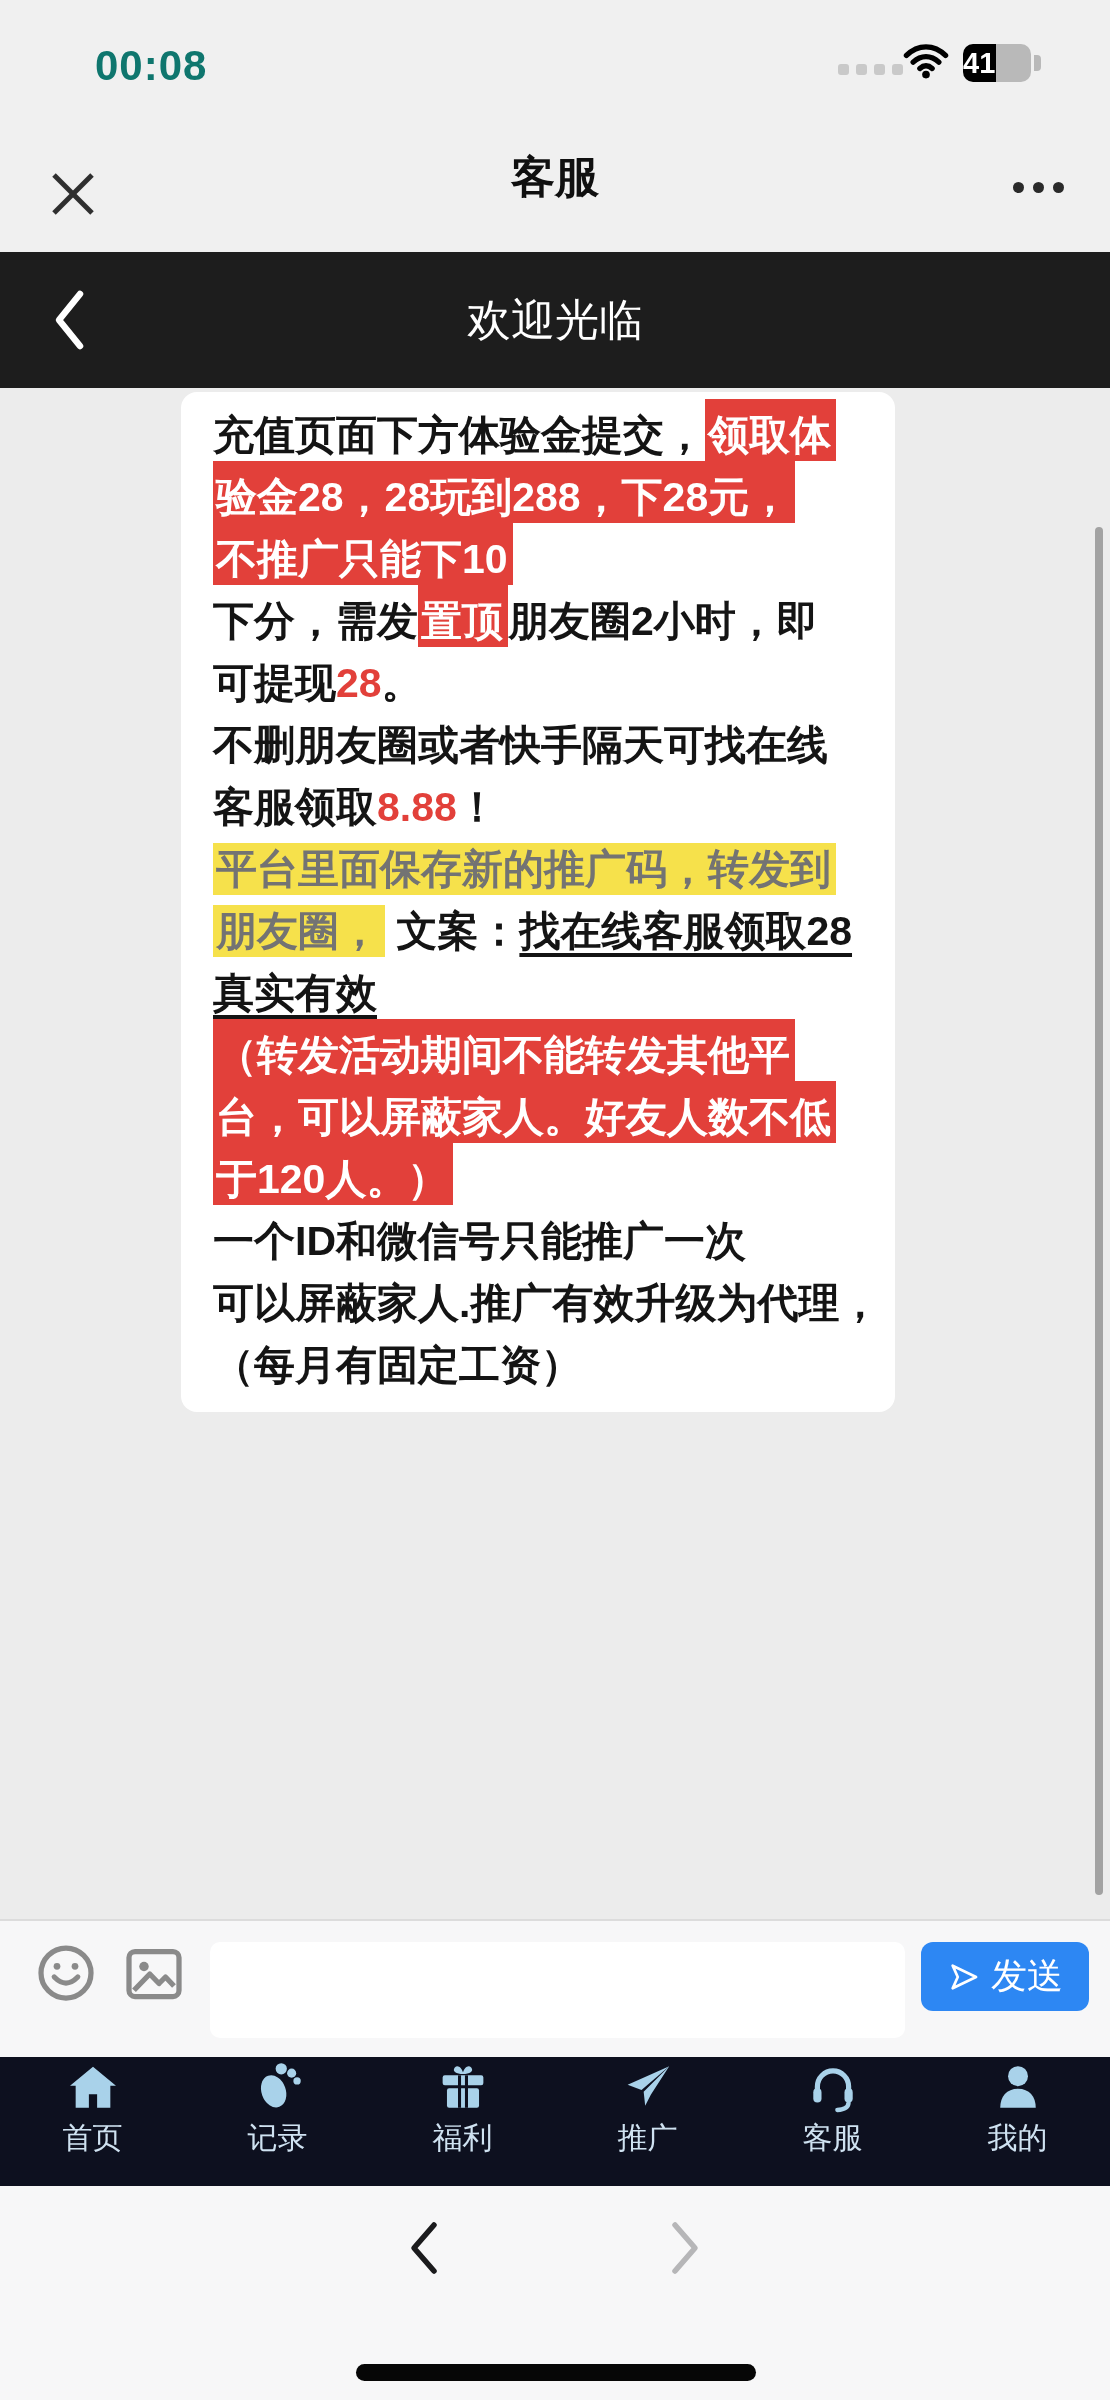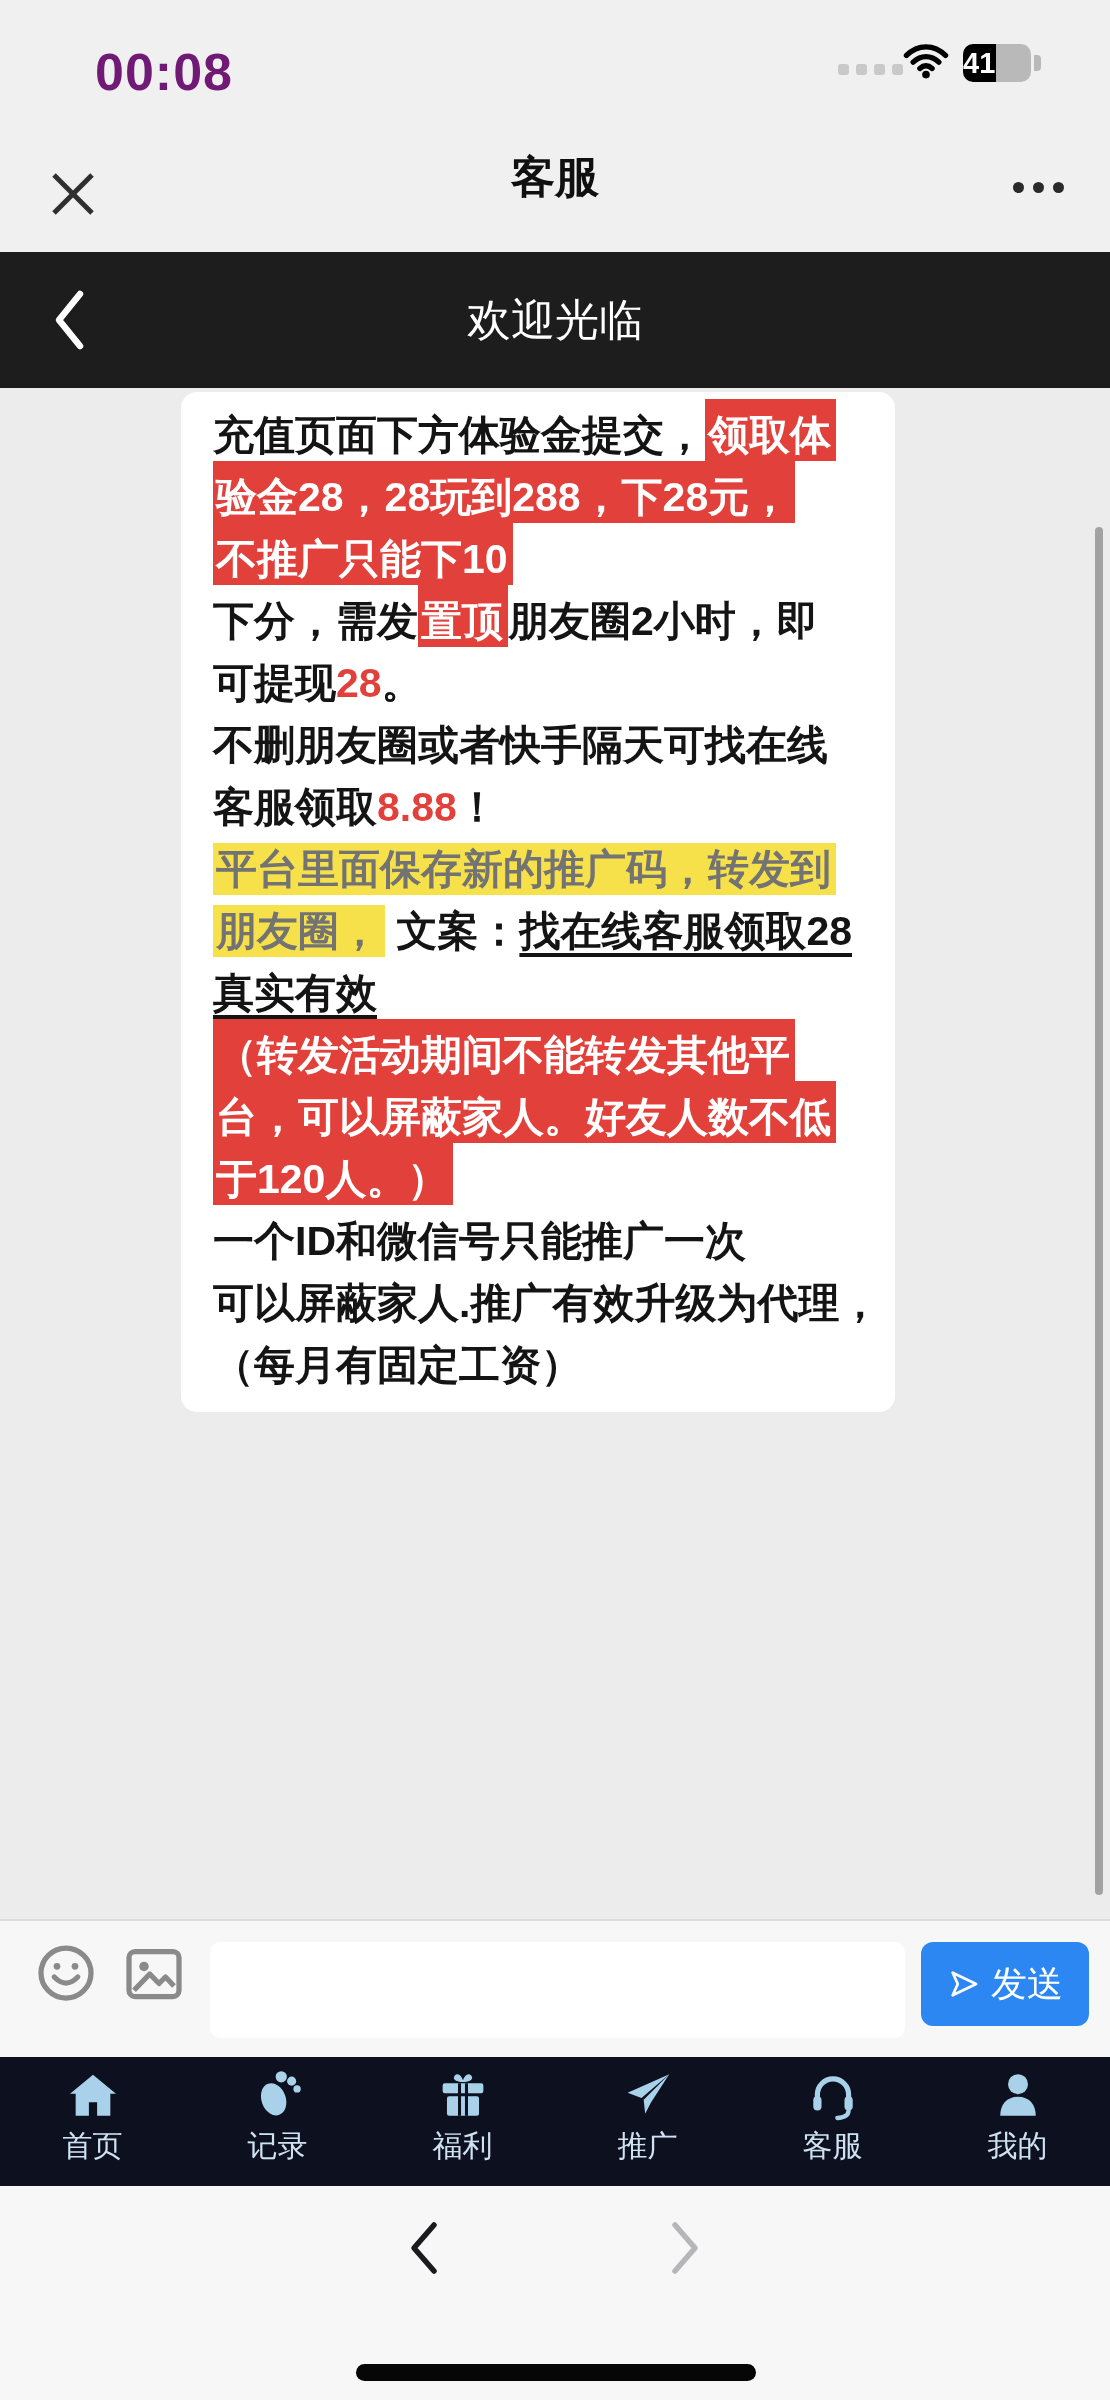--- a/index.html
+++ b/index.html
@@ -1,21 +1,21 @@
 <!DOCTYPE html>
 <html><head>
 <meta charset="utf-8">
 <style>
   html,body{margin:0;padding:0;background:#555;}
   #phone{position:relative;width:1110px;height:2400px;background:#f0f0f0;overflow:hidden;
          font-family:"Liberation Sans","DejaVu Sans",sans-serif;}
 
   
   #statusbar{position:absolute;left:0;top:0;width:1110px;height:130px;background:#f0f0f0;}
-  .time{position:absolute;left:95px;top:42px;font-size:52px;font-weight:700;color:#701a75;letter-spacing:1px;}
+  .time{position:absolute;left:95px;top:42px;font-size:42px;font-weight:700;color:#0f766e;letter-spacing:1px;}
   .cell-dots{position:absolute;left:838px;top:64px;display:flex;gap:7px;}
   .cell-dots i{width:11px;height:11px;border-radius:3px;background:#c9c9c9;}
   .wifi{position:absolute;left:903px;top:42px;}
   .battery{position:absolute;left:963px;top:44px;width:68px;height:38px;border-radius:10px;overflow:hidden;
            background:linear-gradient(90deg,#000 0 48%,#b9b9b9 48%);}
   .battery span{display:block;width:100%;font-size:29px;line-height:38px;font-weight:700;color:#fff;}
   .battery-nub{position:absolute;left:1034px;top:55px;width:7px;height:16px;background:#b9b9b9;border-radius:0 4px 4px 0;}
 
   
   #header{position:absolute;left:0;top:130px;width:1110px;height:122px;background:#f0f0f0;}
@@ -42,27 +42,27 @@
   .s-rt{color:#e2403a;}
   .s-u{color:#141414;text-decoration:underline;text-decoration-thickness:3.5px;text-underline-offset:8px;}
   .scrollbar{position:absolute;left:1095px;top:139px;width:8px;height:1368px;border-radius:4px;background:#a2a2a2;}
 
   
   #inputbar{position:absolute;left:0;top:1919px;width:1110px;height:138px;background:#f7f7f8;border-top:2px solid #dcdcdc;box-sizing:border-box;}
   .emoji-btn{position:absolute;left:36px;top:22px;cursor:pointer;}
   .image-btn{position:absolute;left:124px;top:25px;cursor:pointer;}
   .msg-input{position:absolute;left:210px;top:21px;width:695px;height:96px;box-sizing:border-box;border:none;outline:none;
              background:#fff;border-radius:10px;font-size:36px;padding:0 20px;font-family:inherit;color:#222;}
-  .send-btn{position:absolute;left:921px;top:21px;width:168px;height:84px;border:none;border-radius:12px;background:#2d87f3;
+  .send-btn{position:absolute;left:921px;top:21px;width:168px;height:69px;border:none;border-radius:12px;background:#2d87f3;
             color:#fff;font-size:36px;font-weight:500;display:flex;align-items:center;justify-content:center;gap:10px;cursor:pointer;
             font-family:inherit;}
 
   
   #tabbar{position:absolute;left:0;top:2057px;width:1110px;height:129px;background:#0d101f;display:flex;}
-  .tab{flex:1;display:flex;flex-direction:column;align-items:center;justify-content:flex-start;padding-top:10px;cursor:pointer;}
+  .tab{flex:1;display:flex;flex-direction:column;align-items:center;justify-content:flex-start;padding-top:2px;cursor:pointer;}
   .tab .ticon{height:56px;display:flex;align-items:center;justify-content:center;}
   .tab .tlabel{margin-top:6px;font-size:30px;color:#cfe2f1;line-height:34px;}
 
   
   #bottomnav{position:absolute;left:0;top:2186px;width:1110px;height:214px;background:#f7f7f8;}
   .hist-back{position:absolute;left:405px;top:34px;cursor:pointer;}
   .hist-fwd{position:absolute;left:668px;top:34px;cursor:default;}
   .home-indicator{position:absolute;left:356px;top:178px;width:400px;height:17px;border-radius:9px;background:#060606;}
 </style>
 </head>

